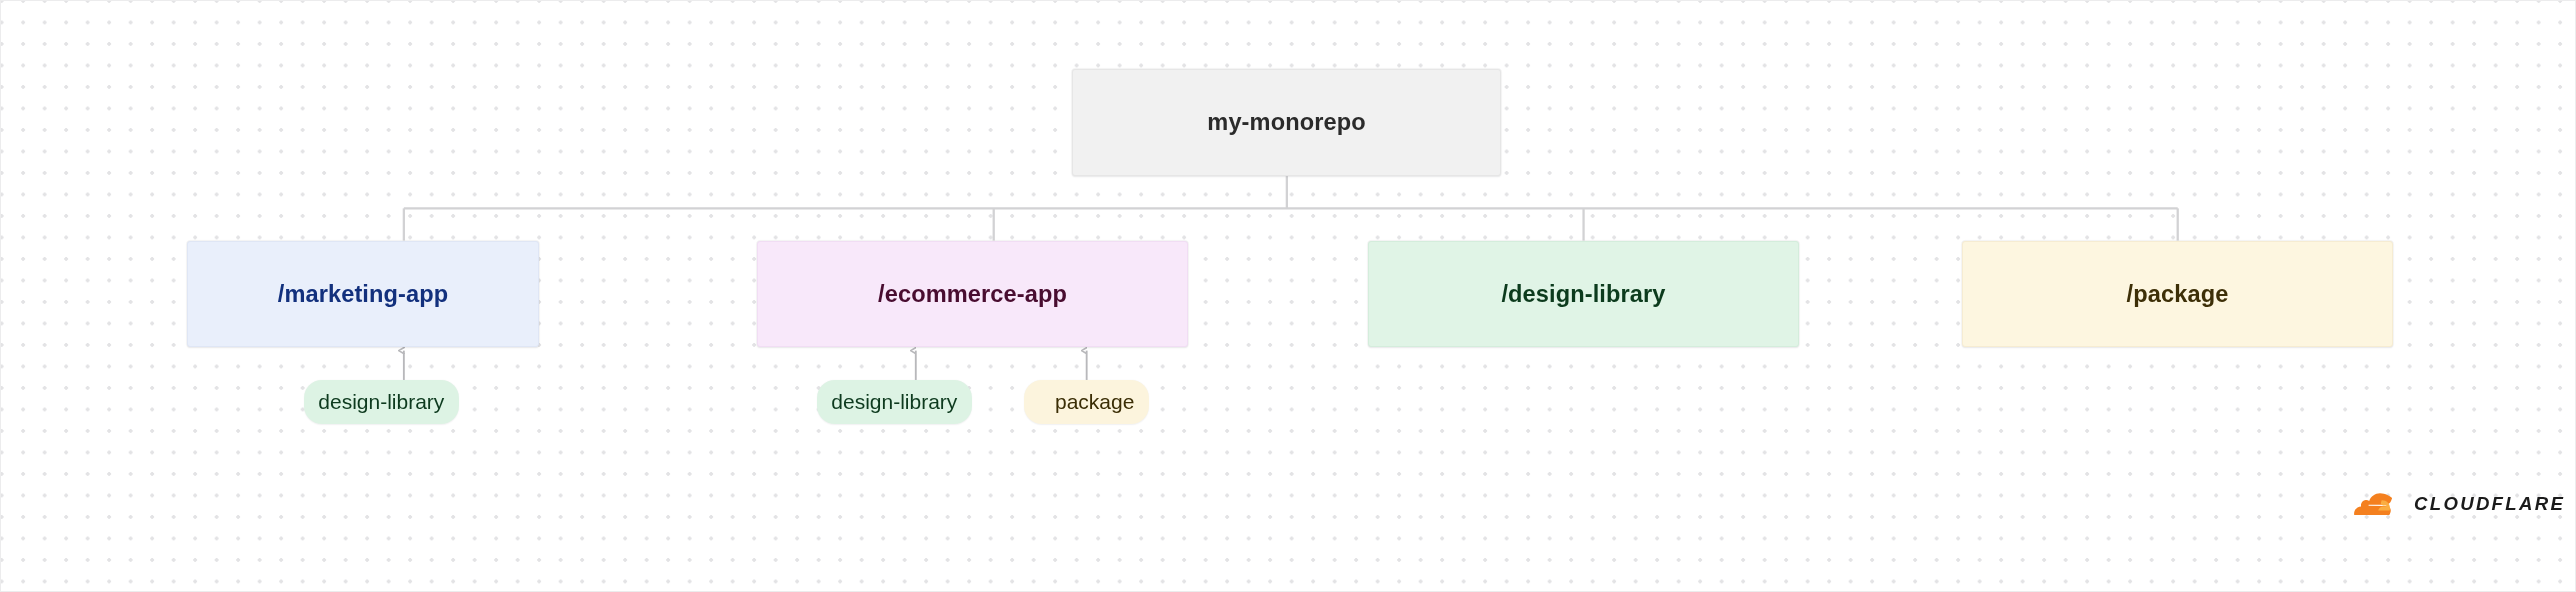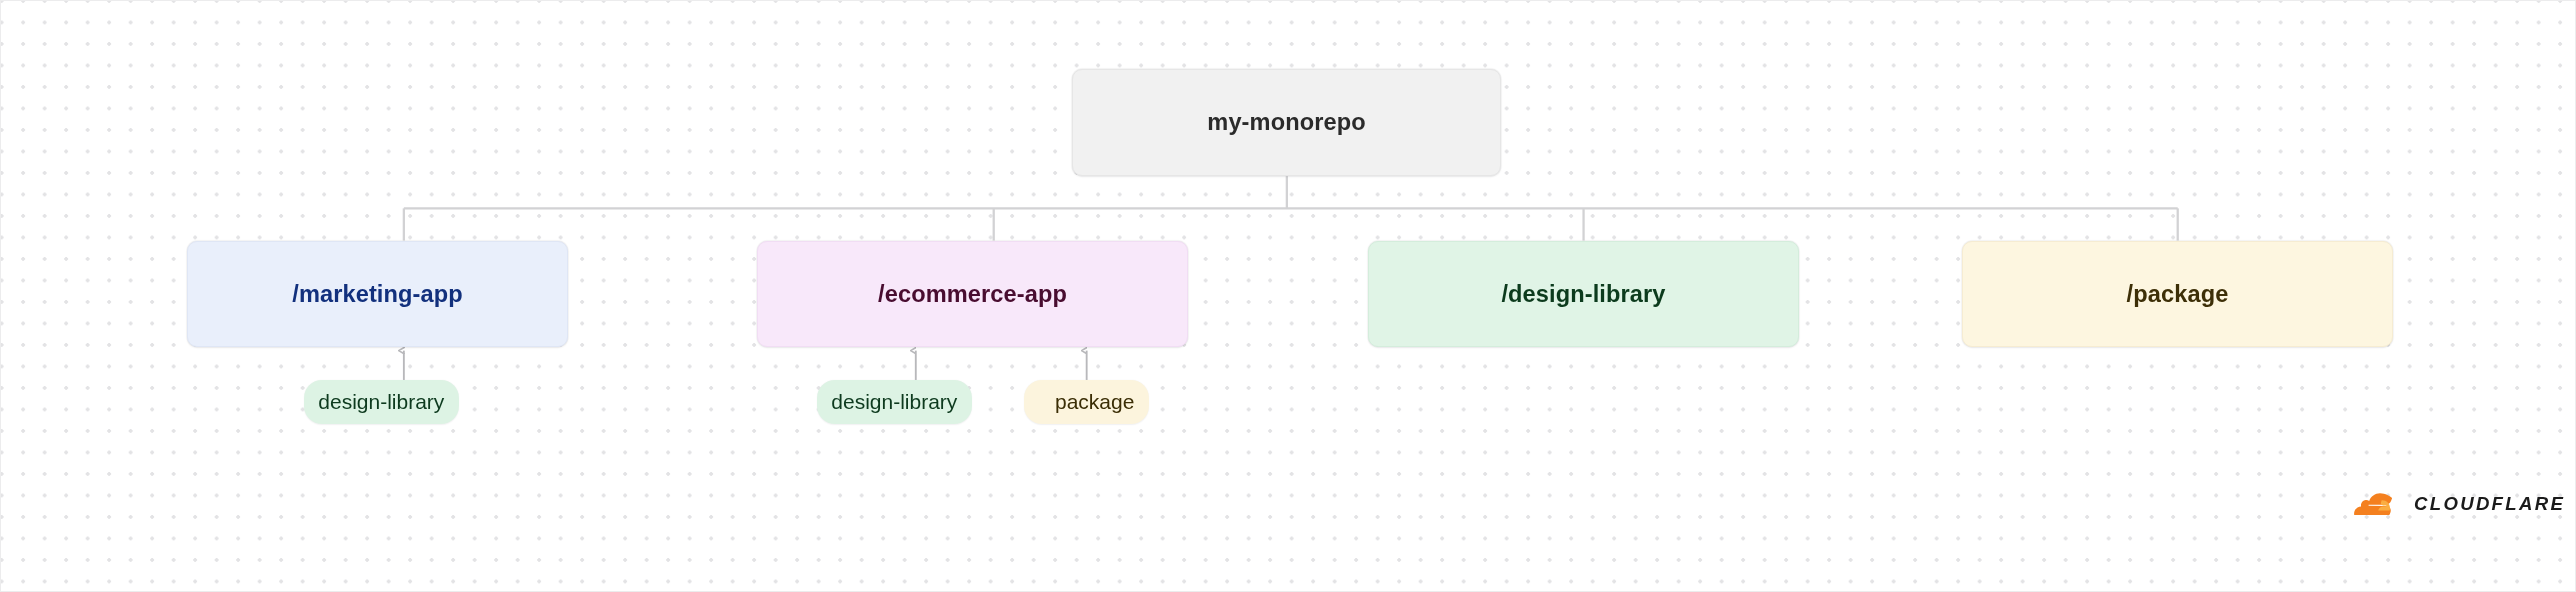--- a/index.html
+++ b/index.html
@@ -32,38 +32,38 @@
     height: 592px;
     pointer-events: none;
   }
 
   
   .node {
     position: absolute;
     display: flex;
     align-items: center;
     justify-content: center;
-    border-radius: 10px;
+    border-radius: 3px;
     box-shadow: 0 0.7px 2.1px rgba(20,20,30,0.075), 0 0 0 0.7px rgba(20,20,30,0.035);
   }
   .node-label {
     font-weight: bold;
     letter-spacing: 0.1px;
     white-space: nowrap;
   }
 
   #node-root {
     left: 1071px; top: 68px; width: 429px; height: 107px;
     background: #f1f1f1;
     border: 0.7px solid #e6e6e6;
   }
   #node-root .node-label { font-size: 23.6px; color: #2b2b2b; }
 
   #node-marketing {
-    left: 186px; top: 240px; width: 381px; height: 106px;
+    left: 186px; top: 240px; width: 352px; height: 106px;
     background: #e9effb;
     border: 0.7px solid #dfe6f5;
   }
   #node-marketing .node-label { font-size: 23.6px; color: #12307d; }
 
   #node-ecommerce {
     left: 756px; top: 240px; width: 431px; height: 106px;
     background: #f8e8fa;
     border: 0.7px solid #f1ddf4;
   }

